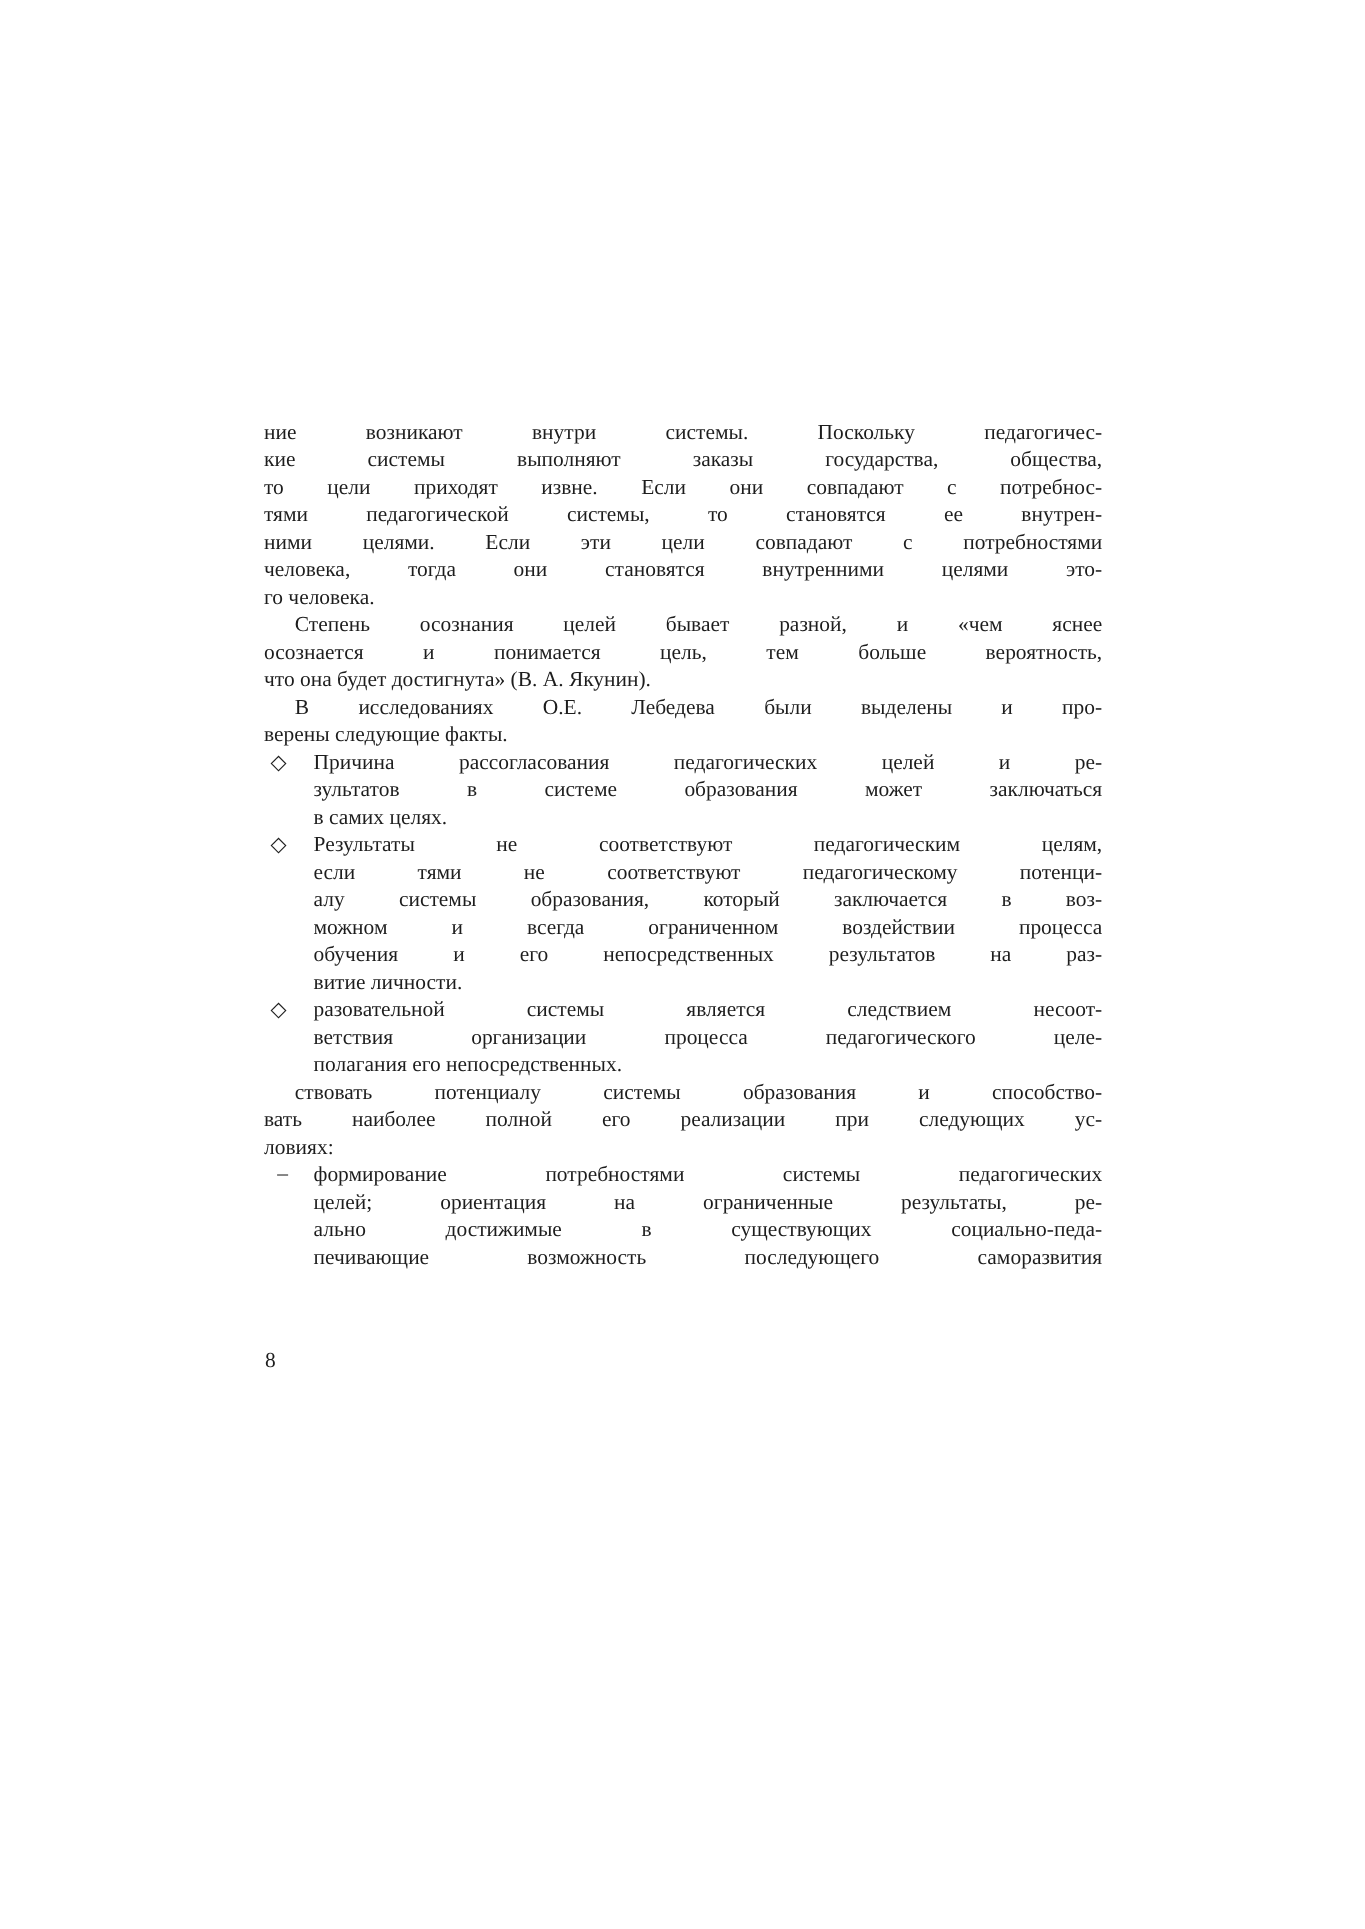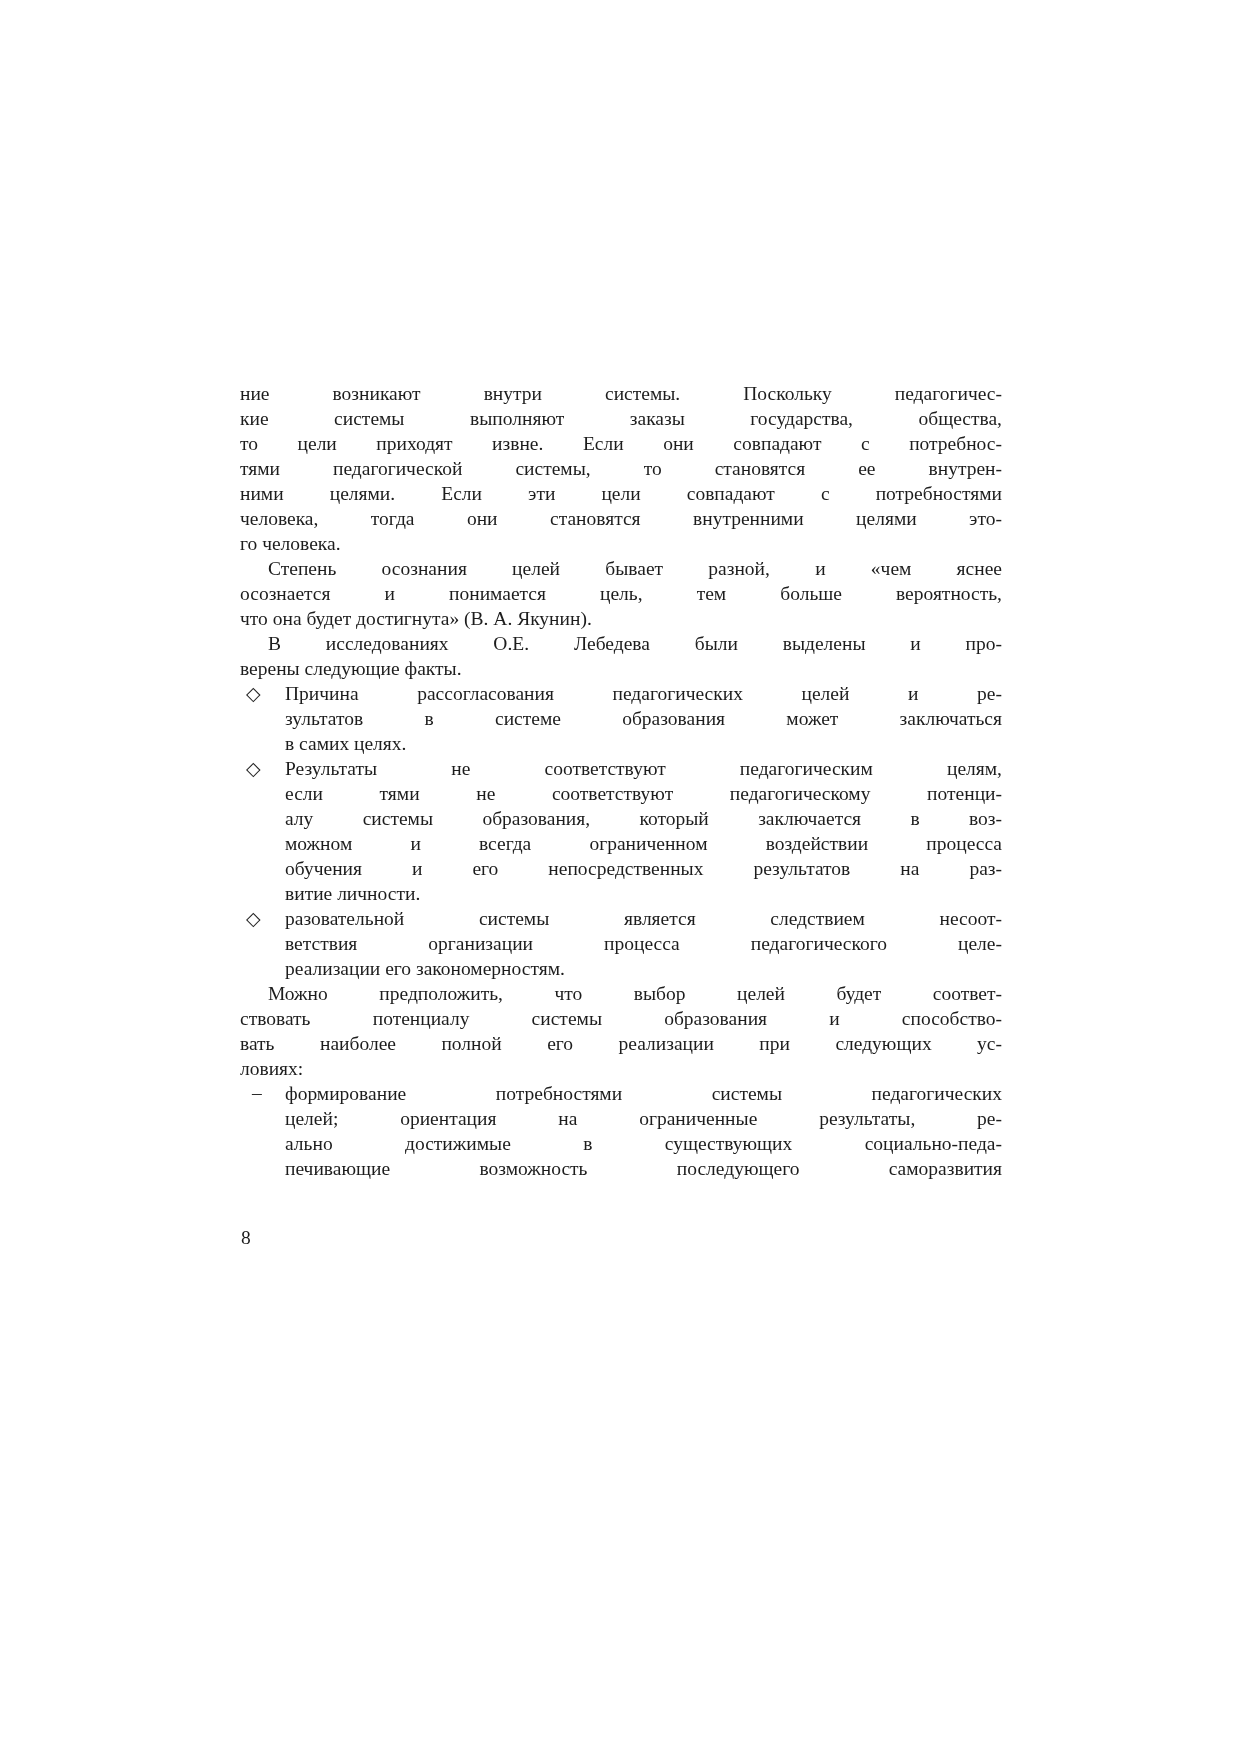--- a/index.html
+++ b/index.html
@@ -102,24 +102,23 @@
         <div class="line">если тями не соответствуют педагогическому потенци-</div>
         <div class="line">алу системы образования, который заключается в воз-</div>
         <div class="line">можном и всегда ограниченном воздействии процесса</div>
         <div class="line">обучения и его непосредственных результатов на раз-</div>
         <div class="line last">витие личности.</div>
       </div>
       <div class="block bullet">
         <span class="marker">◇</span>
         <div class="line">разовательной системы является следствием несоот-</div>
         <div class="line">ветствия организации процесса педагогического целе-</div>
-        <div class="line last">реализации его закономерностям.</div>
+        <div class="line last">полагания его непосредственных.</div>
       </div>
       <div class="block para indent">
-        <div class="line">Можно предположить, что выбор целей будет соответ-</div>
         <div class="line">ствовать потенциалу системы образования и способство-</div>
         <div class="line">вать наиболее полной его реализации при следующих ус-</div>
         <div class="line last">ловиях:</div>
       </div>
       <div class="block dash">
         <span class="marker">–</span>
         <div class="line">формирование потребностями системы педагогических</div>
         <div class="line">целей; ориентация на ограниченные результаты, ре-</div>
         <div class="line">ально достижимые в существующих социально-педа-</div>
         <div class="line">печивающие возможность последующего саморазвития</div>

